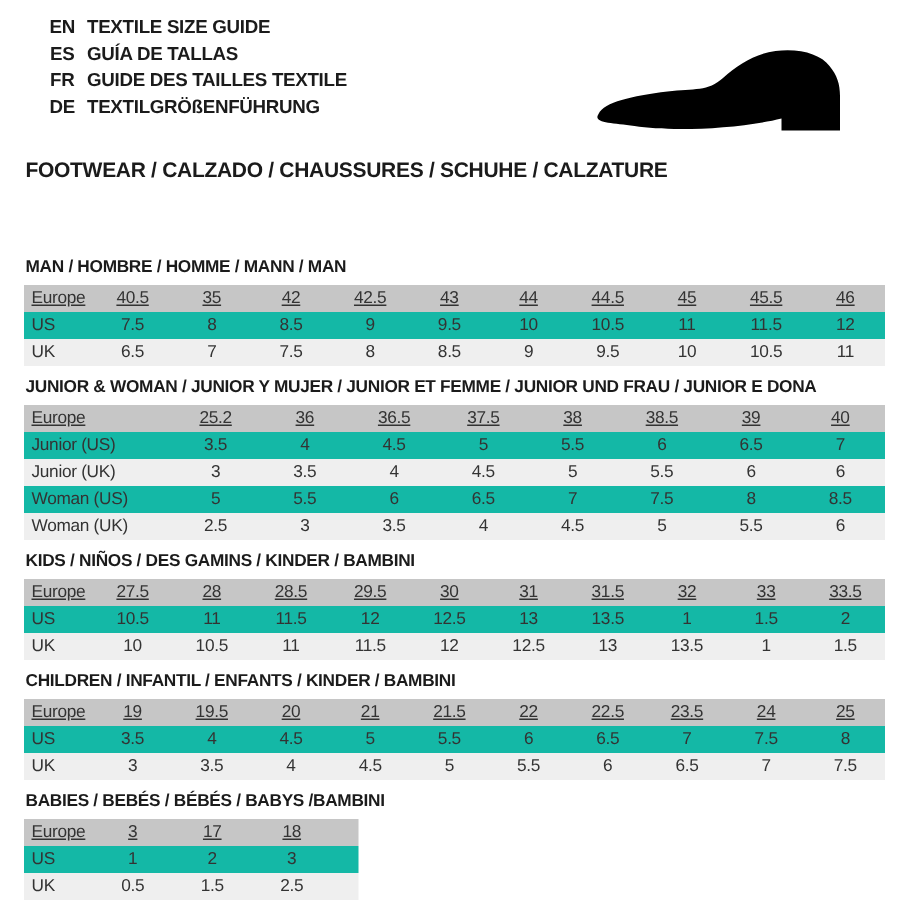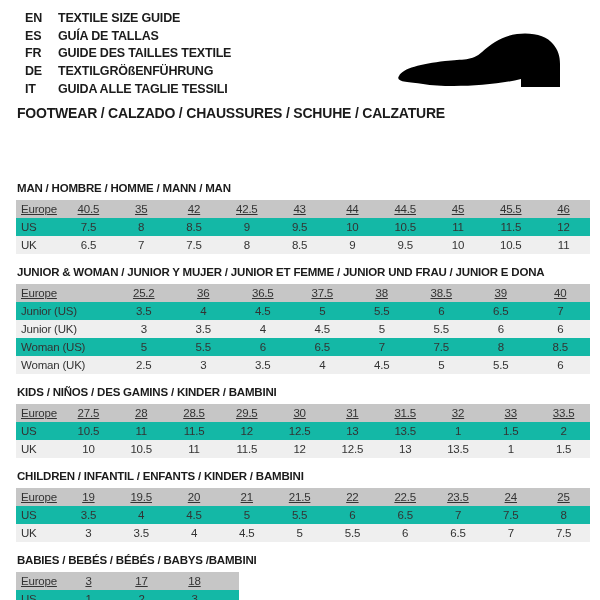--- a/index.html
+++ b/index.html
@@ -3,32 +3,32 @@
 <meta charset="utf-8">
 <style>
   html,body{margin:0;padding:0;background:#ffffff;}
   .page{
     position:relative;width:600px;height:600px;overflow:hidden;
     background:#ffffff;
     font-family:"Liberation Sans","DejaVu Sans",sans-serif;
     color:#333;letter-spacing:-0.2px;
   }
   
-  .lang-block{position:absolute;top:9px;left:25px;}
+  .lang-block{position:absolute;top:9px;left:25px;text-align:center;}
   .lang-row{display:flex;height:17.7px;align-items:center;
     font-size:12.5px;font-weight:bold;color:#1b1b1b;}
   .lang-code{width:33px;flex:0 0 33px;}
   
   .shoe{position:absolute;top:24px;right:27px;width:180px;height:72px;}
   
   .category-heading{position:absolute;top:105px;left:17px;
     font-size:14px;font-weight:bold;color:#1b1b1b;white-space:nowrap;}
   
   .tables{position:absolute;top:170px;left:16px;width:574px;}
-  .size-section{margin:12px 0 8px 0;}
+  .size-section{margin:2px 0 8px 0;}
   .tbl-title{margin:0 0 6px 1px;font-size:11.5px;line-height:12px;
     font-weight:bold;color:#1b1b1b;white-space:nowrap;}
   .tbl{width:574px;}
   .size-section.compact .tbl{width:223px;}
   .tr{display:flex;height:18px;align-items:center;font-size:11.5px;background:#14b8a6;}
   .tr.head{background:#c6c6c6;text-decoration:underline;}
   .tr.alt{background:#efefef;}
   .td{text-align:center;}
   .td.val{flex:1 1 0;}
   .size-section.compact .td.val{flex:0 0 53px;}
@@ -51,24 +51,20 @@
         <span class="lang-label">GUÍA DE TALLAS</span>
       </div>
       <div class="lang-row">
         <span class="lang-code">FR</span>
         <span class="lang-label">GUIDE DES TAILLES TEXTILE</span>
       </div>
       <div class="lang-row">
         <span class="lang-code">DE</span>
         <span class="lang-label">TEXTILGRÖßENFÜHRUNG</span>
       </div>
-      <div class="lang-row">
-        <span class="lang-code">IT</span>
-        <span class="lang-label">GUIDA ALLE TAGLIE TESSILI</span>
-      </div>
     </div>
 
   <svg class="shoe" viewBox="0 0 180 72" xmlns="http://www.w3.org/2000/svg" aria-hidden="true">
     <path d="M6,52
              C10,44 28,40 52,37
              C70,35 79,37 89,28
              C99,19 110,12 124,10
              C140,8 154,12 160,20
              C165,26 167,32 167,40
              L167,63

